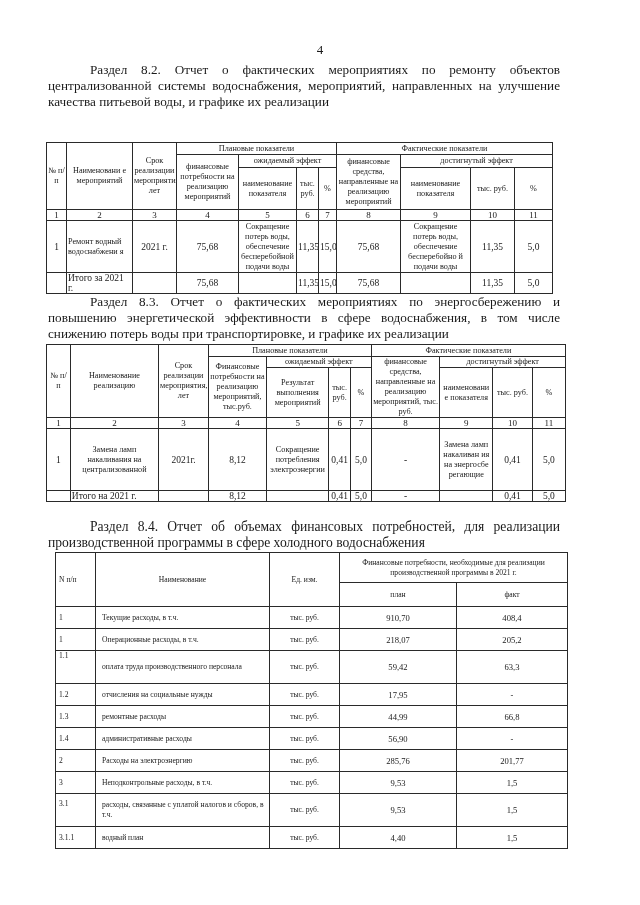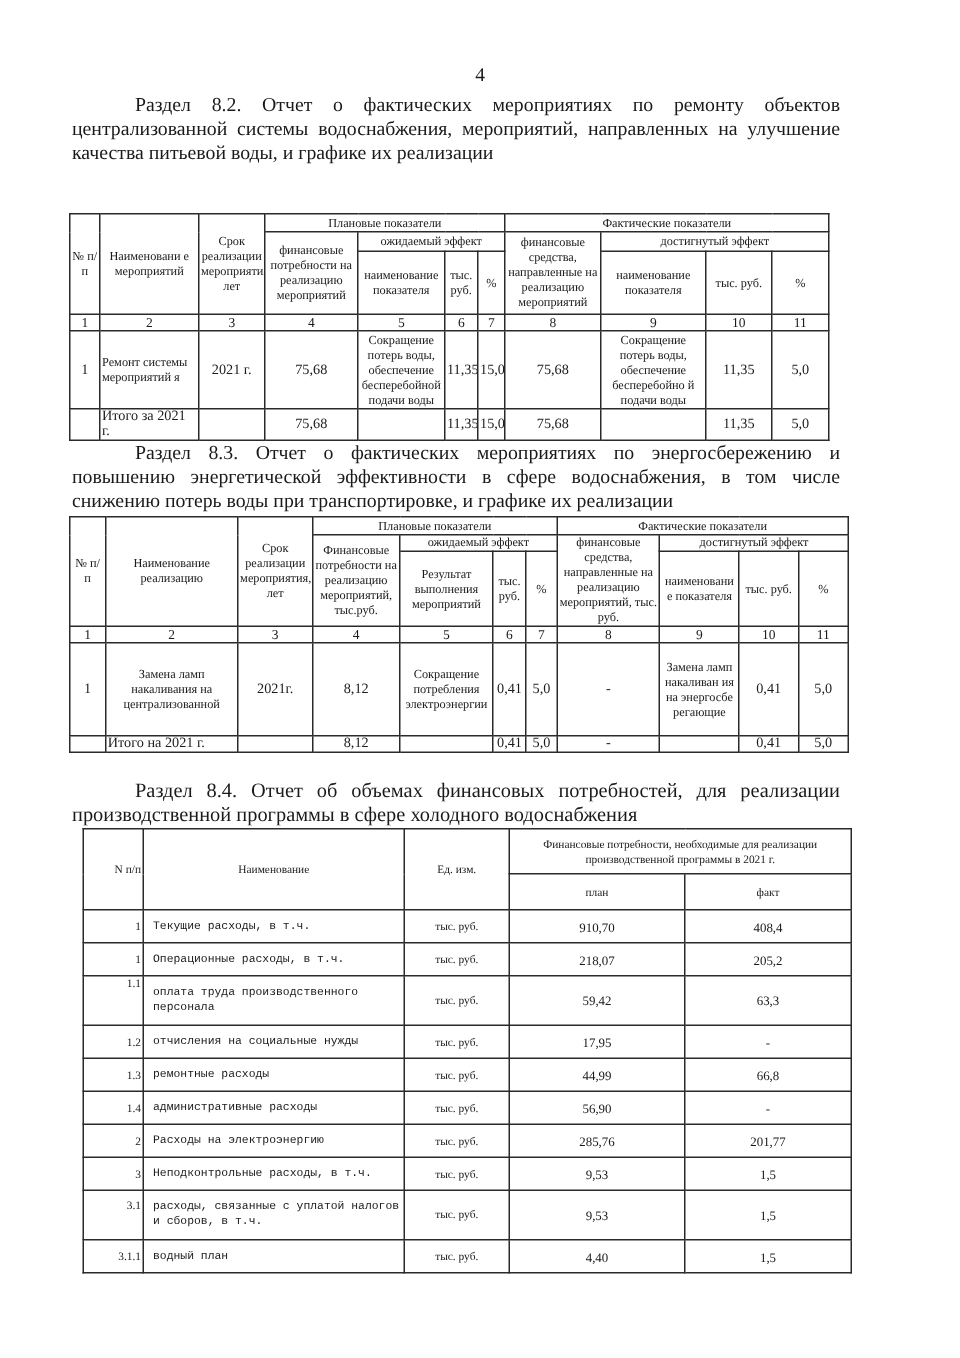--- a/index.html
+++ b/index.html
@@ -8,22 +8,22 @@
   .heading { position:absolute; font-size:13.2px; line-height:16px; text-align:justify; }
   .heading .indent { display:inline-block; width:42px; }
   table { position:absolute; border-collapse:collapse; table-layout:fixed; }
   td { border:1px solid #2a2a2a; padding:0 1px; text-align:center; vertical-align:middle; overflow:hidden; }
   .t1 td, .t2 td { font-size:8.2px; line-height:10px; }
   .t1 .num td, .t2 .num td { font-size:9px; line-height:10px; }
   .t1 .val, .t2 .val { font-size:9.5px; }
   .left { text-align:left; }
   .t3 td { font-size:7.6px; line-height:10px; }
   .t3 .val { font-size:8.6px; }
-  .t3 .name { text-align:left; padding-left:6px;font-family:Liberation Mono, monospace; }
-  .t3 .idx { text-align:right; padding-left:3px;font-family:Liberation Serif, serif; }
+  .t3 .name { text-align:left; padding-left:6px; }
+  .t3 .idx { text-align:left; padding-left:3px;font-family:Liberation Serif, serif; }
 </style>
 </head>
 <body>
 
 <div class="page-num">4</div>
 
 <div class="heading" style="top:62px;left:48px;width:512px;">
   <span class="indent"></span><span>Раздел 8.2. Отчет о фактических мероприятиях по ремонту объектов централизованной системы водоснабжения, мероприятий, направленных на улучшение качества питьевой воды, и графике их реализации</span>
 </div>
 
@@ -71,21 +71,21 @@
     <td>5</td>
     <td>6</td>
     <td>7</td>
     <td>8</td>
     <td>9</td>
     <td>10</td>
     <td>11</td>
   </tr>
   <tr style="height:52px">
     <td class="val">1</td>
-    <td class="left">Ремонт системы мероприятий я</td>
+    <td class="left">Ремонт водный водоснабжени я</td>
     <td class="val">2021 г.</td>
     <td class="val">75,68</td>
     <td>Сокращение потерь воды, обеспечение бесперебойной подачи воды</td>
     <td class="val">11,35</td>
     <td class="val">15,0</td>
     <td class="val">75,68</td>
     <td>Сокращение потерь воды, обеспечение бесперебойно й подачи воды</td>
     <td class="val">11,35</td>
     <td class="val">5,0</td>
   </tr>

